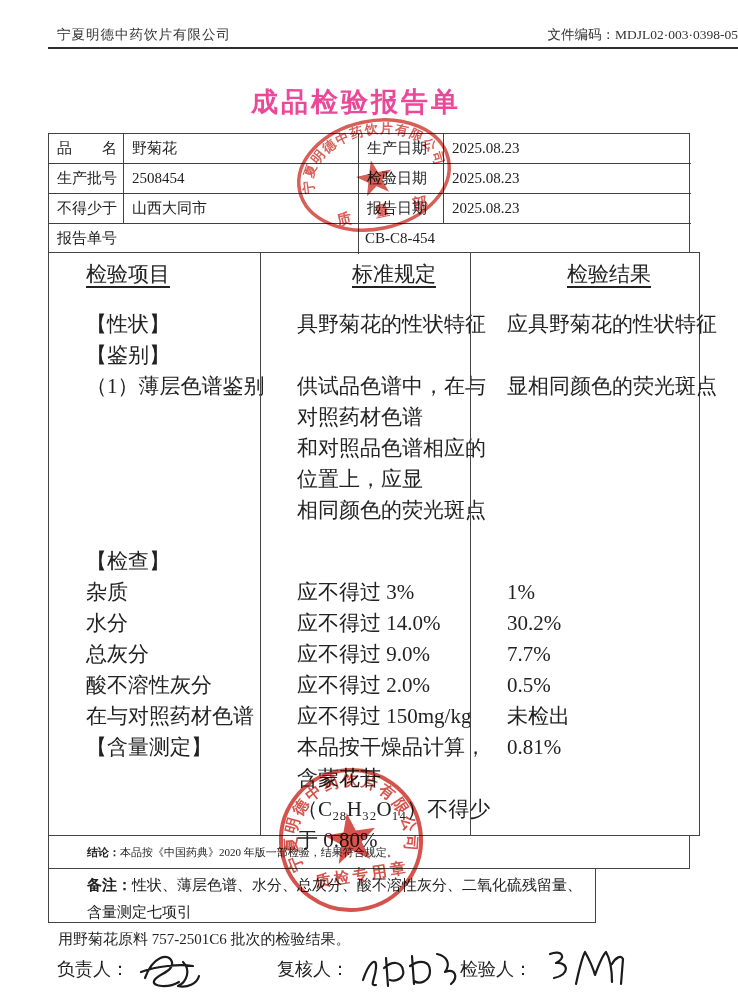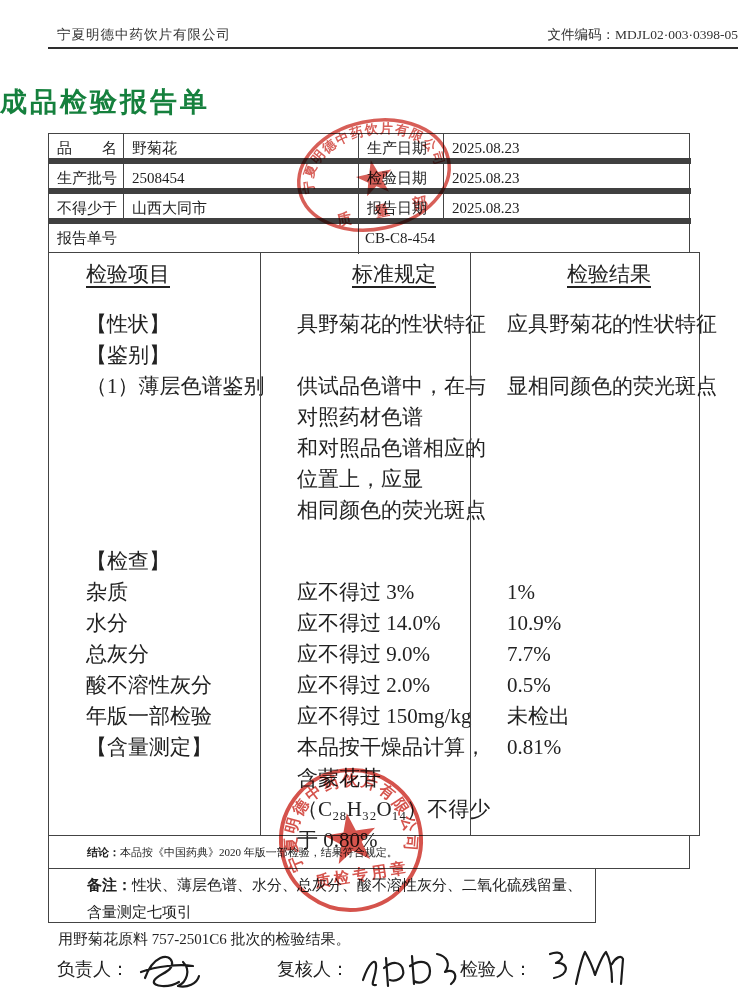--- a/index.html
+++ b/index.html
@@ -8,27 +8,27 @@
     position:relative; width:738px; height:1000px; background:#fff;
     font-family:"Liberation Serif","DejaVu Serif",serif;
     color:#222; overflow:hidden;
   }
   
   .hdr { position:absolute; left:48px; right:0; top:22px; height:27px;
          border-bottom:2px solid #2e2e2e; font-size:13.5px; color:#333; }
   .hdr .co { position:absolute; left:9px; top:4px; letter-spacing:1px; }
   .hdr .code { position:absolute; right:0; top:4px; }
   
-  .title { position:absolute; left:0; width:712px; top:84px; text-align:left;
-           font-size:27px; font-weight:bold; letter-spacing:3px; color:#15803d; }
+  .title { position:absolute; left:0; width:712px; top:84px; text-align:center;
+           font-size:27px; font-weight:bold; letter-spacing:3px; color:#ec4899; }
   
   .info { position:absolute; left:48px; top:133px; width:642px; height:120px;
           border:1px solid #444; font-size:15px; }
   .irow { display:grid; grid-template-columns:75px 235px 85px 247px; height:30px; }
-  .irow > div { border-right:1px solid #444; border-bottom:6px solid #404040;
+  .irow > div { border-right:1px solid #444; border-bottom:1px solid #404040;
                 padding-left:8px; line-height:29px; overflow:hidden; }
   .irow > div:last-child { border-right:none; }
   .irow.rep { grid-template-columns:310px 332px; }
   .irow.rep > div { border-bottom:none; }
   .irow .val2 { }
   
   .main { position:absolute; left:48px; top:252px; width:652px; height:584px;
           border:1px solid #444; font-size:21px;padding-left:28px; }
   .vline { position:absolute; top:0; bottom:0; width:1px; background:#444; }
   .v1 { left:211px; } .v2 { left:421px; }
@@ -153,41 +153,41 @@
             <div>应不得过 3%</div>
           </div>
         <div class="mc c3">1%</div>
       </div>
 
       <div class="m-row">
         <div class="mc c1">水分</div>
         <div class="mc c2">
             <div>应不得过 14.0%</div>
           </div>
-        <div class="mc c3">10.9%</div>
+        <div class="mc c3">30.2%</div>
       </div>
 
       <div class="m-row">
         <div class="mc c1">总灰分</div>
         <div class="mc c2">
             <div>应不得过 9.0%</div>
           </div>
         <div class="mc c3">7.7%</div>
       </div>
 
       <div class="m-row">
         <div class="mc c1">酸不溶性灰分</div>
         <div class="mc c2">
             <div>应不得过 2.0%</div>
           </div>
         <div class="mc c3">0.5%</div>
       </div>
 
       <div class="m-row">
-        <div class="mc c1">年版一部检验</div>
+        <div class="mc c1">在与对照药材色谱</div>
         <div class="mc c2">
             <div>应不得过 150mg/kg</div>
           </div>
         <div class="mc c3">未检出</div>
       </div>
 
       <div class="m-row">
         <div class="mc c1">【含量测定】</div>
         <div class="mc c2">
           <div>本品按干燥品计算，含蒙花苷</div>

